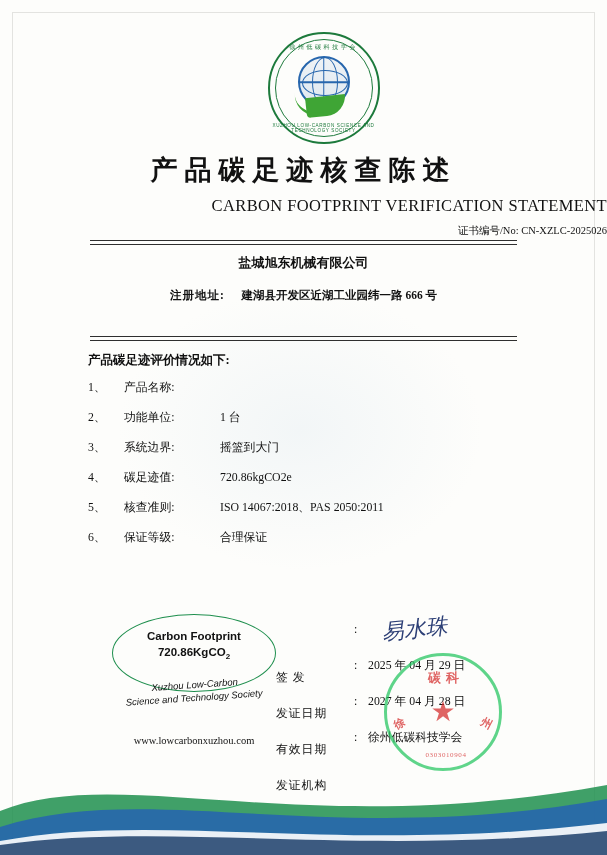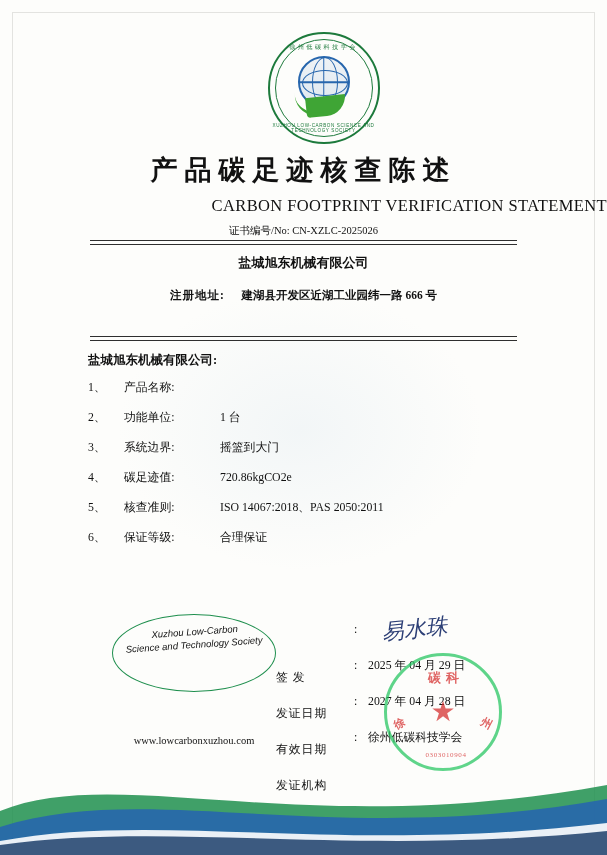--- a/index.html
+++ b/index.html
@@ -148,21 +148,21 @@
     text-align: right;
     font-size: 16.5px;
     letter-spacing: 0.4px;
     color: #111;
     font-family: "Liberation Serif", serif;
   }
   .cert-no {
     position: absolute;
     top: 224px;
     left: 0; width: 607px;
-    text-align: center;
+    text-align: right;
     font-size: 10.5px;
     color: #111;
   }
   .rule {
     position: absolute;
     left: 90px;
     width: 427px;
     height: 0;
     border-top: 1.6px solid #2f2f2f;
   }
@@ -436,21 +436,21 @@
   <div class="company">盐城旭东机械有限公司</div>
 
   <div class="addr-row addr1">
     <span class="lbl">注册地址:</span>
     <span class="val">建湖县开发区近湖工业园纬一路 666 号</span>
   </div>
 
   <div class="rule" style="top:336px;"></div>
   <div class="rule r2" style="top:340px;"></div>
 
-  <div class="sec-head">盐城旭东机械有限公司:</div>
+  <div class="sec-head">产品碳足迹评价情况如下:</div>
 
   <div class="items">
     <div class="item">
       <span class="idx">1、</span>
       <span class="lbl">产品名称:</span>
     </div>
     <div class="item">
       <span class="idx">2、</span>
       <span class="lbl">功能单位:</span>
       <span class="val">1 台</span>
@@ -472,20 +472,22 @@
     </div>
     <div class="item">
       <span class="idx">6、</span>
       <span class="lbl">保证等级:</span>
       <span class="val">合理保证</span>
     </div>
   </div>
 
   <div class="seal-left">
     <div class="seal-ellipse"></div>
+    <div class="seal-cf">Carbon Footprint</div>
+    <div class="seal-val"><span>720.86KgCO</span><sub>2</sub></div>
     <div class="seal-org1">Xuzhou Low-Carbon</div>
     <div class="seal-org2">Science and Technology Society</div>
   </div>
   <div class="website">www.lowcarbonxuzhou.com</div>
 
   <div class="sign-rows">
     <div class="sign-row">
       <span class="k">签  发</span>
       <span class="colon">:</span>
       <span class="v"></span>

